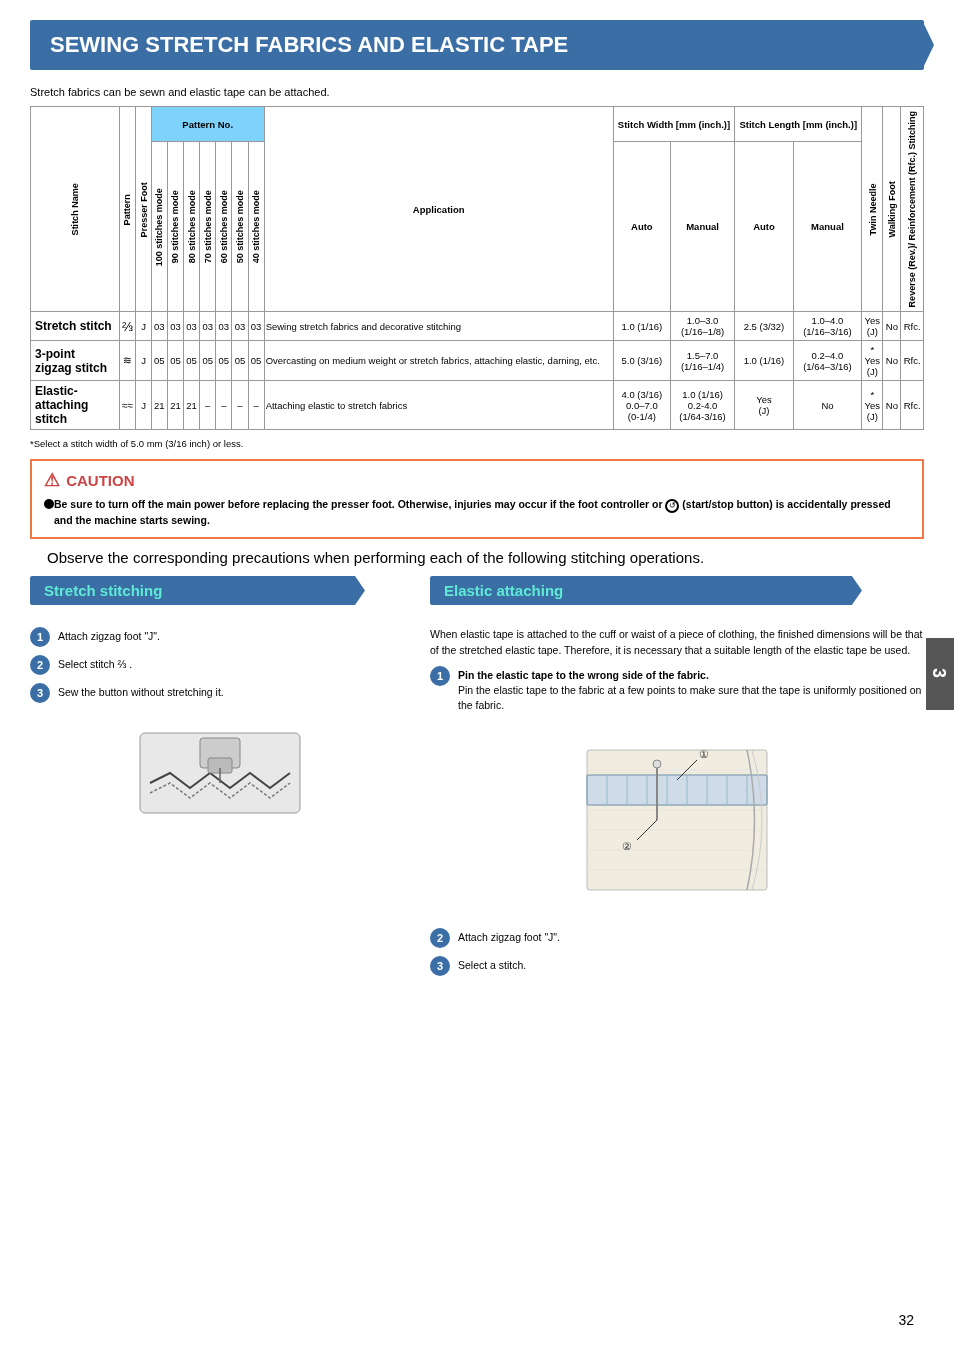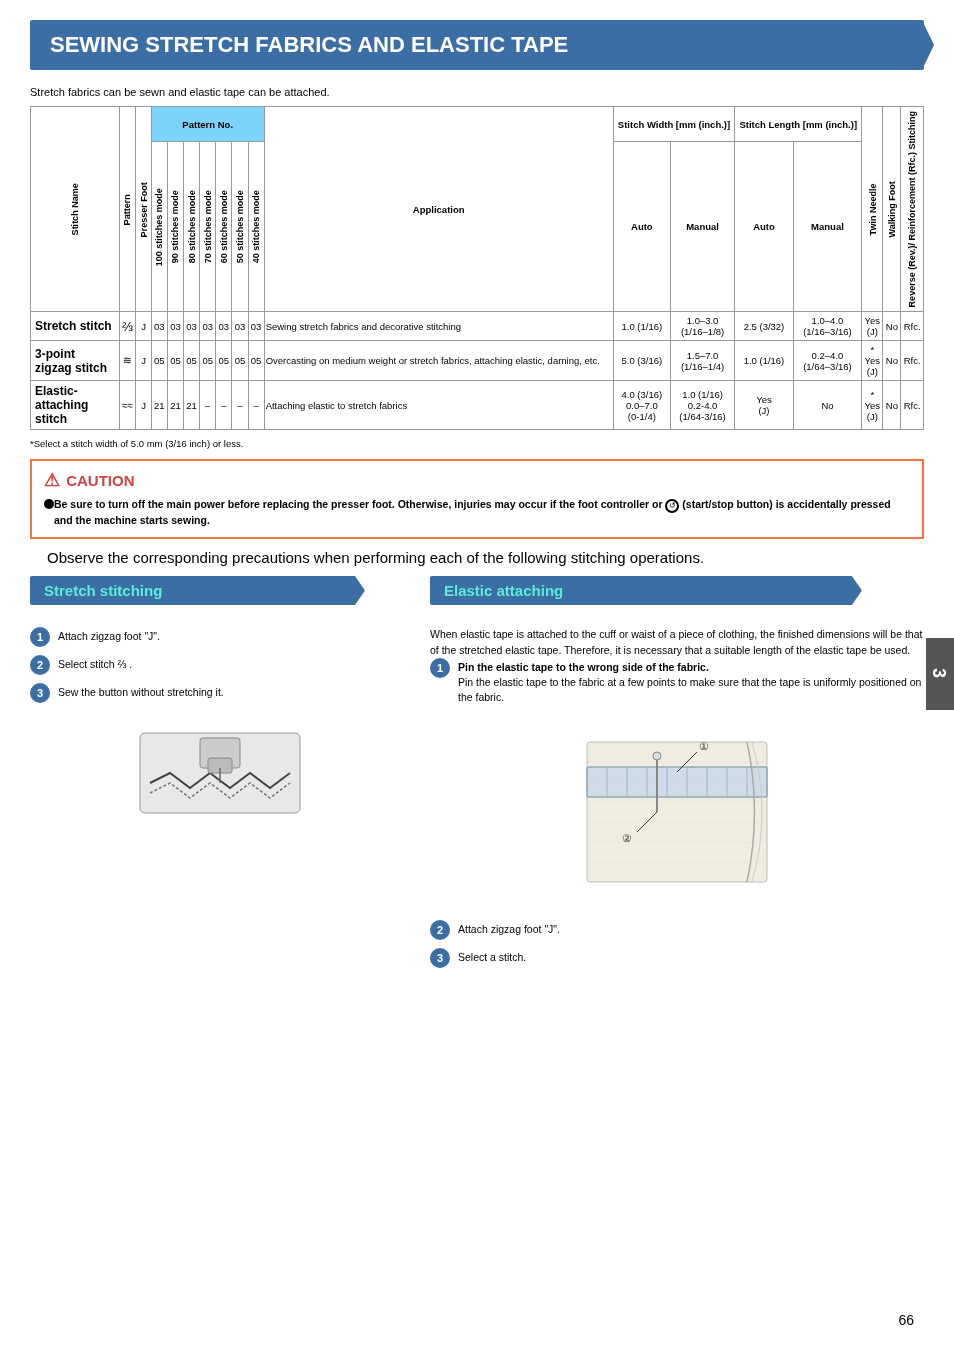--- a/index.html
+++ b/index.html
@@ -245,20 +245,21 @@
     }
 
     .footnote {
       font-size: 9.5px;
       margin-bottom: 2px;
     }
 
     .intro-text {
       font-size: 10.5px;
       line-height: 1.5;
+      margin-bottom: 8px;
     }
 
     .start-stop-icon {
       display: inline-block;
       border: 2px solid #000;
       border-radius: 50%;
       width: 14px;
       height: 14px;
       line-height: 10px;
       text-align: center;
@@ -492,13 +493,13 @@
       <div class="step-text">Attach zigzag foot "J".</div>
     </div>
 
     <div class="step">
       <div class="step-num" style="background:#3a6ea5;">3</div>
       <div class="step-text">Select a stitch.</div>
     </div>
   </div>
 </div>
 
-<div class="page-number">66</div>
+<div class="page-number">32</div>
 
 </body></html>

